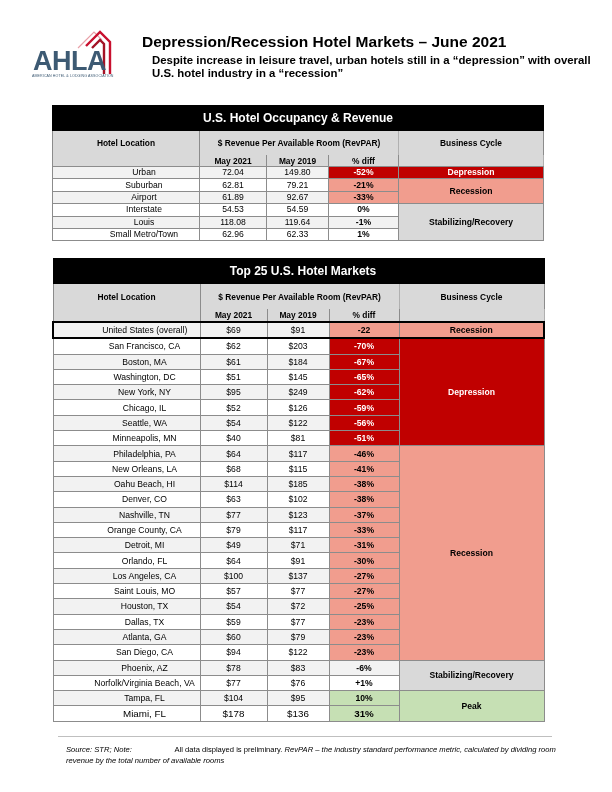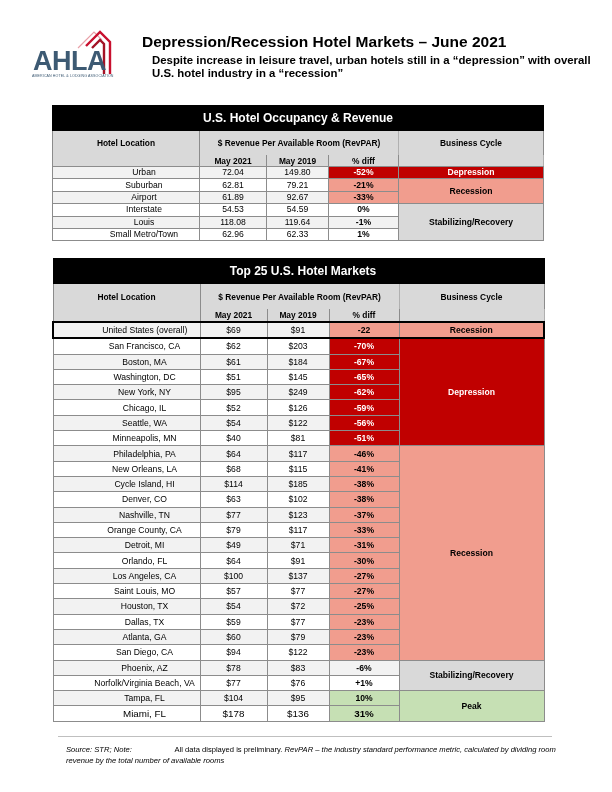--- a/index.html
+++ b/index.html
@@ -223,21 +223,21 @@
         <td class="diff c-rec">-46%</td>
         <td class="cycle c-rec" rowspan="14">Recession</td>
       </tr>
       <tr class="plain">
         <td class="loc">New Orleans, LA</td>
         <td class="num">$68</td>
         <td class="num">$115</td>
         <td class="diff c-rec">-41%</td>
       </tr>
       <tr class="alt">
-        <td class="loc">Cycle Island, HI</td>
+        <td class="loc">Oahu Beach, HI</td>
         <td class="num">$114</td>
         <td class="num">$185</td>
         <td class="diff c-rec">-38%</td>
       </tr>
       <tr class="plain">
         <td class="loc">Denver, CO</td>
         <td class="num">$63</td>
         <td class="num">$102</td>
         <td class="diff c-rec">-38%</td>
       </tr>

